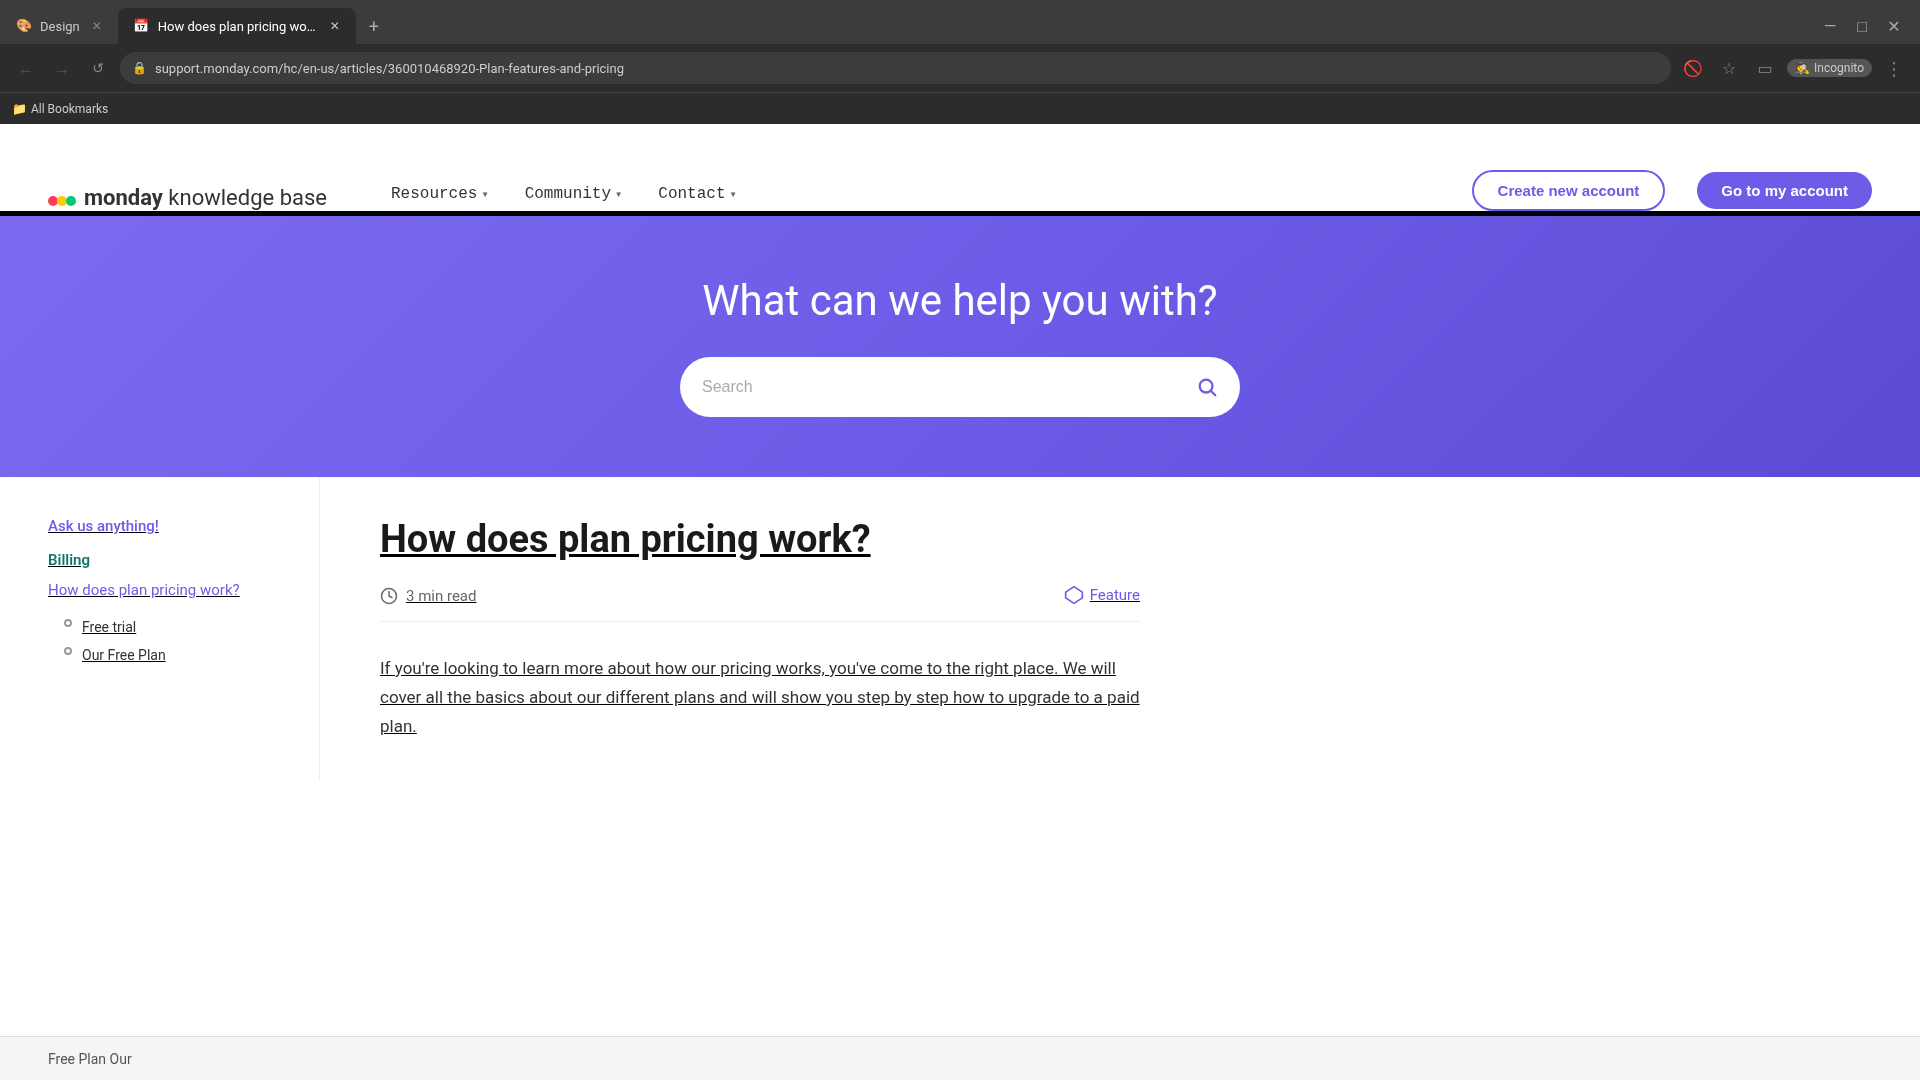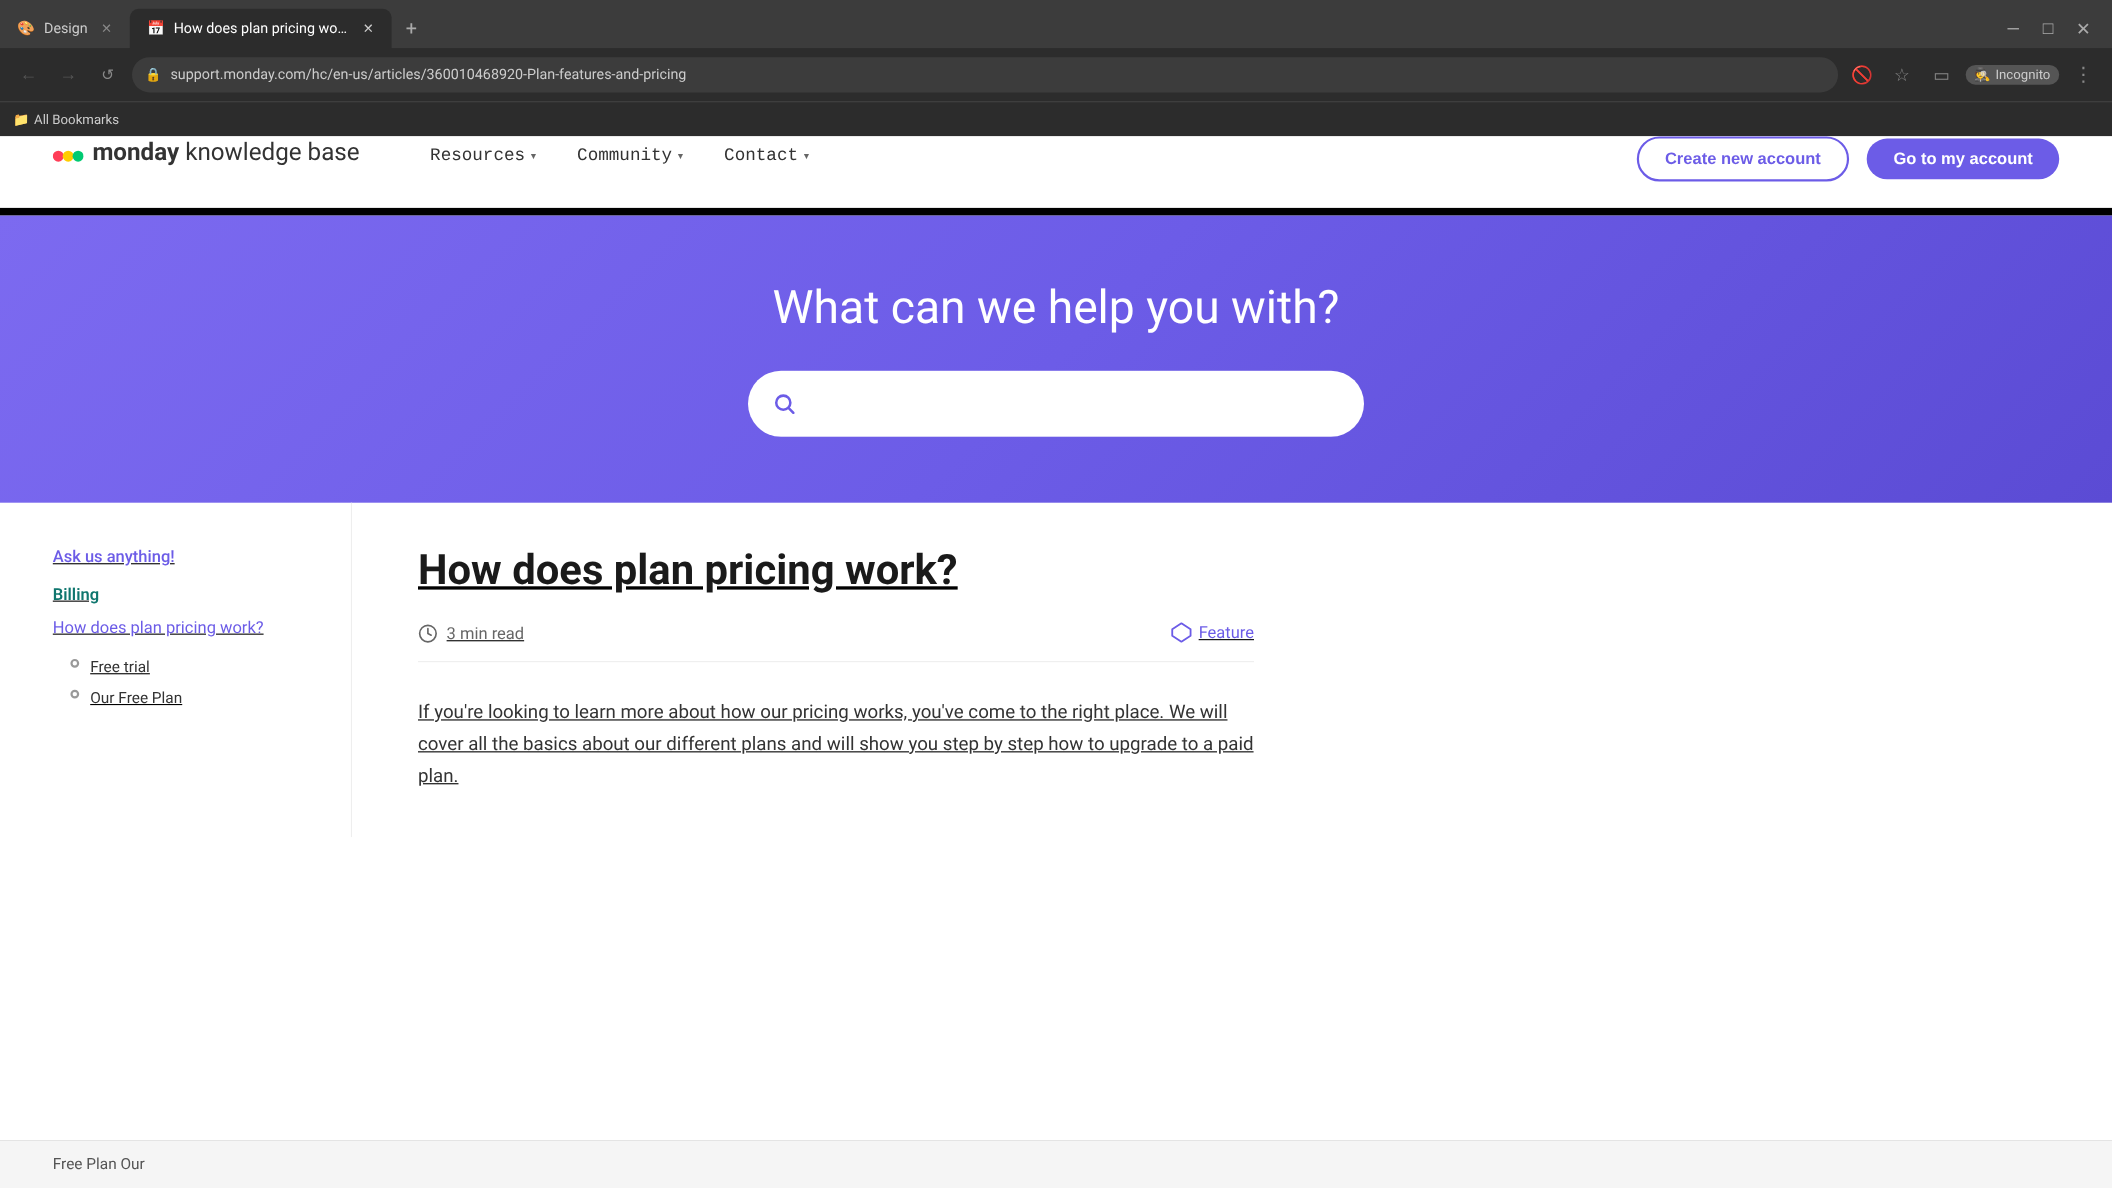--- a/index.html
+++ b/index.html
@@ -30,29 +30,29 @@
     .incognito-badge { background: #555; color: #ccc; font-size: 12px; padding: 2px 8px; border-radius: 12px; display: flex; align-items: center; gap: 4px; cursor: pointer; }
     .menu-icon { font-size: 18px; }
 
     .bookmarks-bar { background: #2c2c2c; padding: 4px 12px; height: 32px; display: flex; align-items: center; border-top: 1px solid #444; }
     .bookmarks-label { color: #ccc; font-size: 12px; display: flex; align-items: center; gap: 4px; cursor: pointer; }
 
     
     .page { background: #fff; }
 
     
-    .site-header { display: flex; align-items: flex-start; padding: 0 48px; height: 72px; border-bottom: 7px solid #000000; background: #fff; }
+    .site-header { display: flex; align-items: flex-end; padding: 0 48px; height: 92px; border-bottom: 5px solid #000000; background: #fff; }
     .site-logo { display: flex; align-items: center; gap: 8px; text-decoration: none; margin-right: 48px; }
     .logo-icon { width: 28px; height: 28px; }
     .logo-text { font-size: 22px; font-weight: 400; color: #333; }
     .logo-text strong { font-weight: 700; }
     .site-nav { display: flex; align-items: center; gap: 4px; flex: 1; font-family: Liberation Mono, monospace; }
     .nav-item { display: flex; align-items: center; gap: 4px; padding: 8px 16px; font-size: 16px; color: #333; cursor: pointer; border-radius: 4px; text-decoration: none; }
     .nav-chevron { font-size: 12px; color: #666; }
-    .header-actions { display: flex; align-items: center; gap: 16px; }
+    .header-actions { display: flex; align-items: center; gap: 32px; }
     .btn-outline { padding: 10px 24px; border: 2px solid #6c5ce7; border-radius: 24px; color: #6c5ce7; font-size: 15px; font-weight: 600; cursor: pointer; background: transparent; white-space: nowrap; }
     .btn-primary { padding: 10px 24px; border: none; border-radius: 24px; background: #6c5ce7; color: #fff; font-size: 15px; font-weight: 600; cursor: pointer; white-space: nowrap; }
 
     
     .hero { background: #6c5ce7; background: linear-gradient(135deg, #7c6af0 0%, #6c5ce7 50%, #5b4bd4 100%); padding: 60px 32px; display: flex; flex-direction: column; align-items: center; gap: 32px; }
     .hero-title { font-size: 42px; font-weight: 400; color: #fff; text-align: center; }
     .search-bar { background: #fff; border-radius: 40px; display: flex; align-items: center; width: 560px; max-width: 100%; padding: 0 20px; height: 60px; gap: 12px; border: 2px solid rgba(255,255,255,0.8); }
     .search-input { flex: 1; border: none; outline: none; font-size: 16px; color: #333; background: transparent; }
     .search-input::placeholder { color: #aaa; }
     .search-btn { background: none; border: none; cursor: pointer; color: #6c5ce7; font-size: 20px; display: flex; align-items: center; }
@@ -160,20 +160,21 @@
 
     <div class="header-actions">
       <button class="btn-outline">Create new account</button>
       <button class="btn-primary">Go to my account</button>
     </div>
   </header>
 
   <section class="hero">
     <h1 class="hero-title">What can we help you with?</h1>
     <div class="search-bar">
+      <input class="search-input" type="text" placeholder="Search" style="">
       <button class="search-btn">
         <svg width="22" height="22" viewBox="0 0 24 24" fill="none" stroke="#6c5ce7" stroke-width="2.5" stroke-linecap="round" stroke-linejoin="round">
           <circle cx="11" cy="11" r="7"></circle>
           <line x1="21" y1="21" x2="16.65" y2="16.65"></line>
         </svg>
       </button>
     </div>
   </section>
 
   <div class="main-content">

